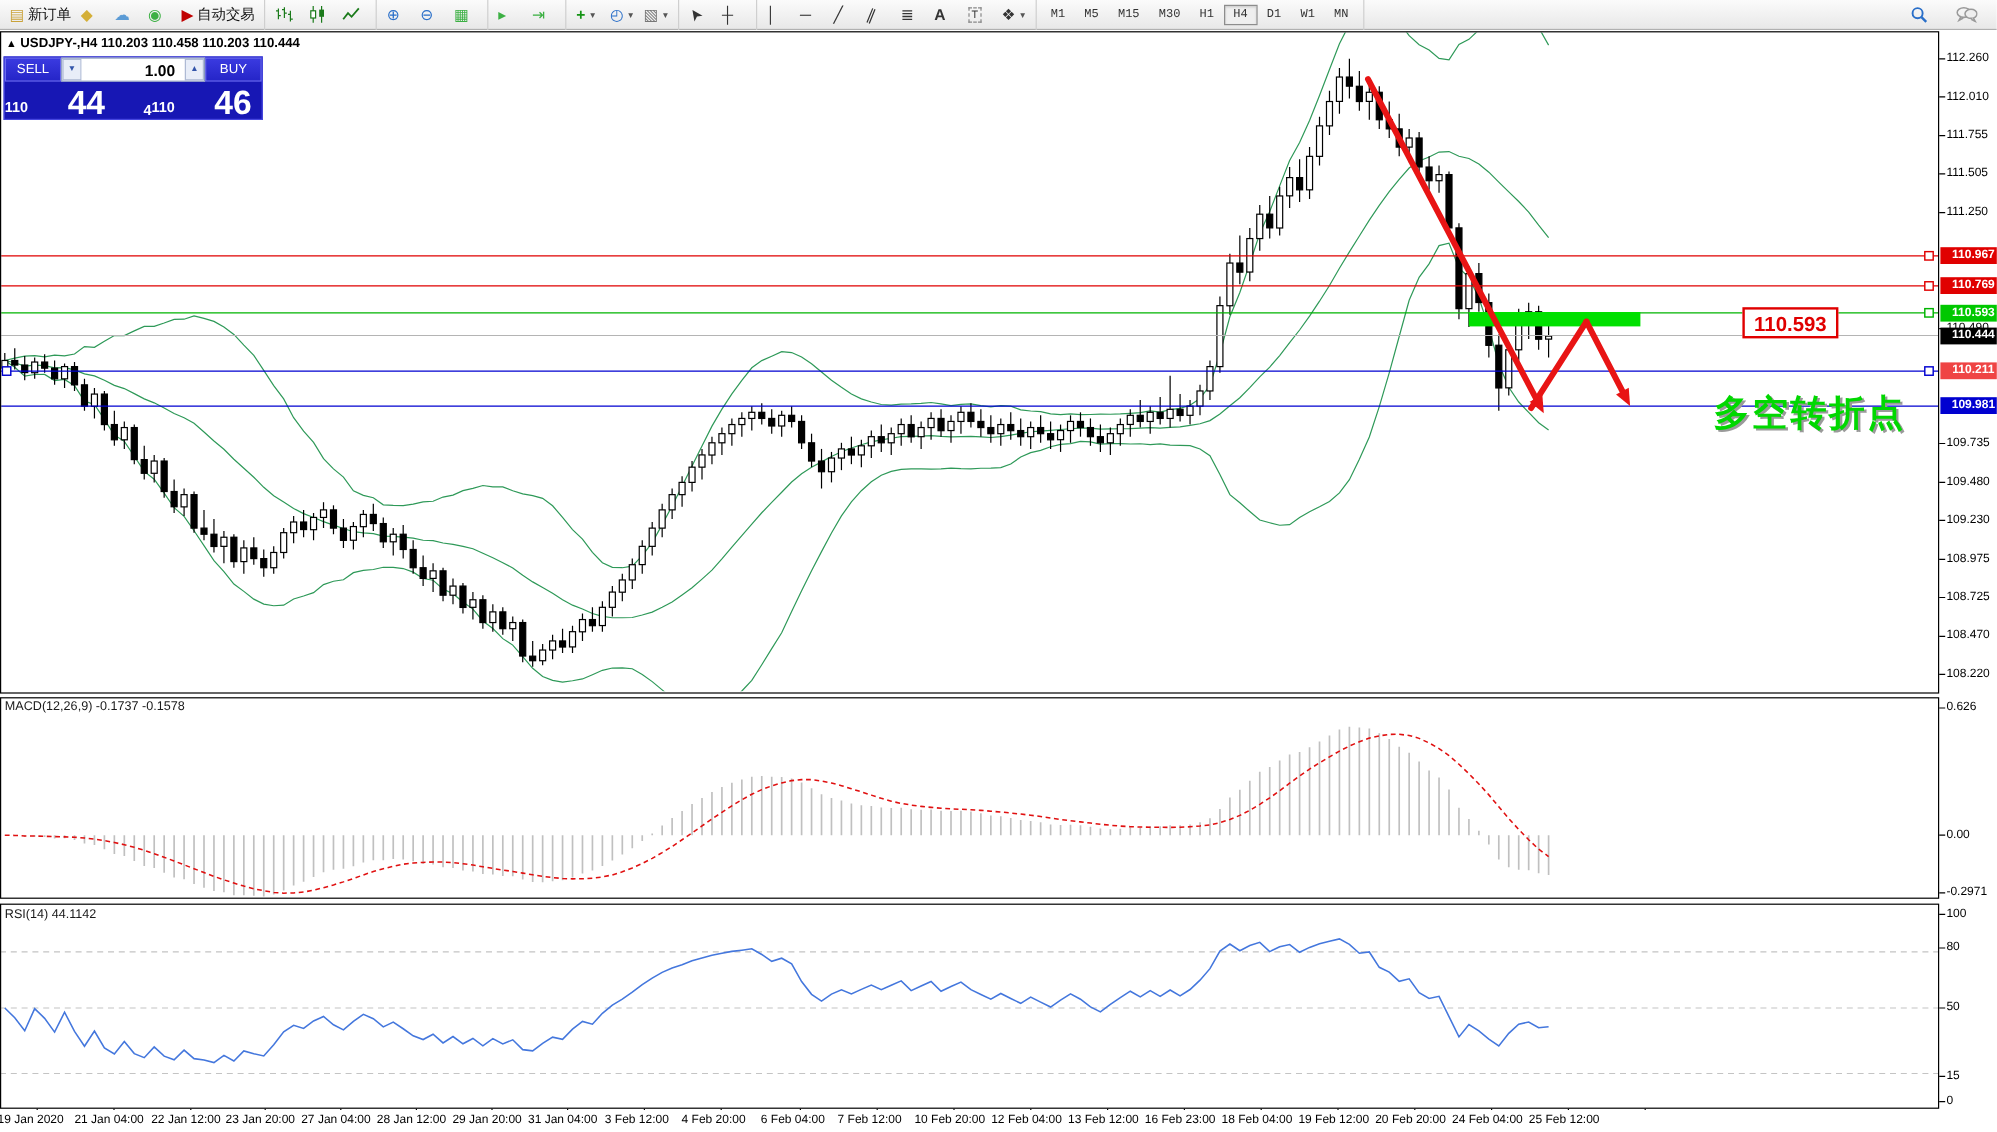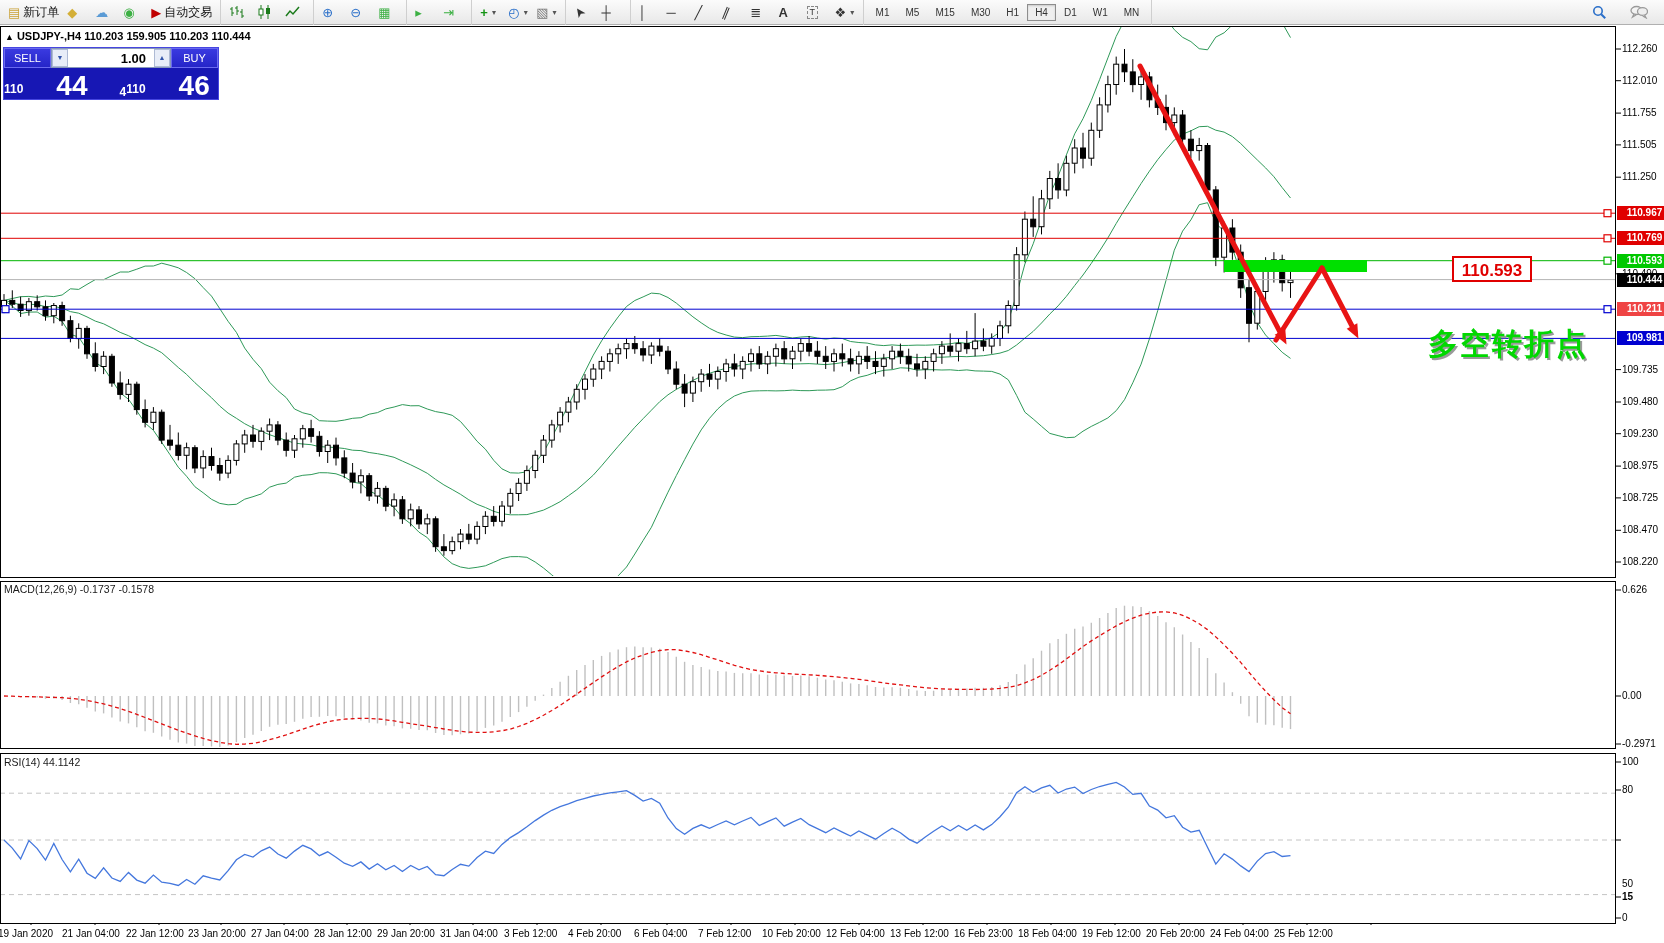--- a/index.html
+++ b/index.html
@@ -11,21 +11,21 @@
     background:linear-gradient(#fbfbfb,#e8e8e8);border-bottom:1px solid #b0b0b0;
     display:flex;align-items:center;box-sizing:border-box;}
   .tb-group{display:flex;align-items:center;height:25px;padding:0 4px;border-right:1px solid #cfcfcf;}
   .tb-btn{display:flex;align-items:center;gap:3px;height:21px;min-width:20px;padding:0 3px;
     background:transparent;border:1px solid transparent;cursor:default;font-size:11px;color:#222;}
   .tb-btn .glyph{font-size:13px;line-height:13px;display:inline-block;}
   .tb-btn .glyph.boxed{border:1px dashed #888;font-size:9px;padding:0 2px;line-height:11px;}
   .tb-btn .lbl{font-size:12px;color:#111;white-space:nowrap;}
   .tb-btn .dd{font-size:8px;color:#555;margin-left:1px;}
   .tb-btn svg{display:block;}
-  .tf-btn{font-size:10px;color:#333;padding:2px 7px;border:1px solid transparent;background:transparent;cursor:default;}
+  .tf-btn{font-size:10px;color:#333;padding:2px 7px;border:1px solid transparent;background:transparent;cursor:default;font-family:Liberation Mono, monospace;}
   .tf-btn.active{border:1px solid #8d8d8d;background:#efefef;box-shadow:inset 0 1px 2px rgba(0,0,0,.15);}
   #tb-right{margin-left:auto;display:flex;align-items:center;gap:10px;padding-right:10px;}
 
   
   #chart-svg{position:absolute;left:0;top:0;z-index:1;}
   .overlay{position:absolute;z-index:3;}
   #chart-header{left:5px;top:30px;font-size:11px;font-weight:600;color:#000;z-index:4;}
   #chart-header .arr{font-size:9px;margin-right:3px;}
   #macd-label{left:4px;top:583px;font-size:10.5px;color:#1a1a1a;}
   #rsi-label{left:4px;top:756px;font-size:10.5px;color:#1a1a1a;}
@@ -767,21 +767,21 @@
       <line x1="987" y1="924" x2="987" y2="929" stroke="#000"></line>
       <line x1="1051" y1="924" x2="1051" y2="929" stroke="#000"></line>
       <line x1="1115" y1="924" x2="1115" y2="929" stroke="#000"></line>
       <line x1="1179" y1="924" x2="1179" y2="929" stroke="#000"></line>
       <line x1="1243" y1="924" x2="1243" y2="929" stroke="#000"></line>
       <line x1="1307" y1="924" x2="1307" y2="929" stroke="#000"></line>
       <line x1="1371" y1="924" x2="1371" y2="929" stroke="#000"></line>
     </svg>
 
   <div class="overlay" id="chart-header">
-    <span class="arr">▲</span><span>USDJPY-,H4  110.203 159.905 110.203 110.444</span>
+    <span class="arr">▲</span><span>USDJPY-,H4  110.203 110.458 110.203 110.444</span>
   </div>
 
   <div id="qp">
     <div class="qp-top">
       <div class="trade-btn">SELL</div>
       <div class="vol">
         <div class="spin">▼</div>
         <input value="1.00" style="">
         <div class="spin">▲</div>
       </div>
@@ -830,22 +830,22 @@
       <div class="ax-badge" style="top: 331.4px; background: rgb(0, 0, 208); color: rgb(255, 255, 255);">109.981</div>
     </div>
   <div id="macd-axis">
       <div class="sub-tick" style="top: 584px;">0.626</div>
       <div class="sub-tick" style="top: 690px;">0.00</div>
       <div class="sub-tick" style="top: 738px;">-0.2971</div>
     </div>
   <div id="rsi-axis">
       <div class="sub-tick" style="top: 756px;">100</div>
       <div class="sub-tick" style="top: 784px;">80</div>
-      <div class="sub-tick" style="top: 834px; margin-top: 44px;">50</div>
-      <div class="sub-tick" style="top: 891px; font-weight: bold;">15</div>
+      <div class="sub-tick" style="top: 834px;">50</div>
+      <div class="sub-tick" style="top: 891px;">15</div>
       <div class="sub-tick" style="top: 912px;">0</div>
     </div>
   <div id="time-axis">
       <div class="t-lbl" style="left: -2px;">19 Jan 2020</div>
       <div class="t-lbl" style="left: 62px;">21 Jan 04:00</div>
       <div class="t-lbl" style="left: 126px;">22 Jan 12:00</div>
       <div class="t-lbl" style="left: 188px;">23 Jan 20:00</div>
       <div class="t-lbl" style="left: 251px;">27 Jan 04:00</div>
       <div class="t-lbl" style="left: 314px;">28 Jan 12:00</div>
       <div class="t-lbl" style="left: 377px;">29 Jan 20:00</div>

